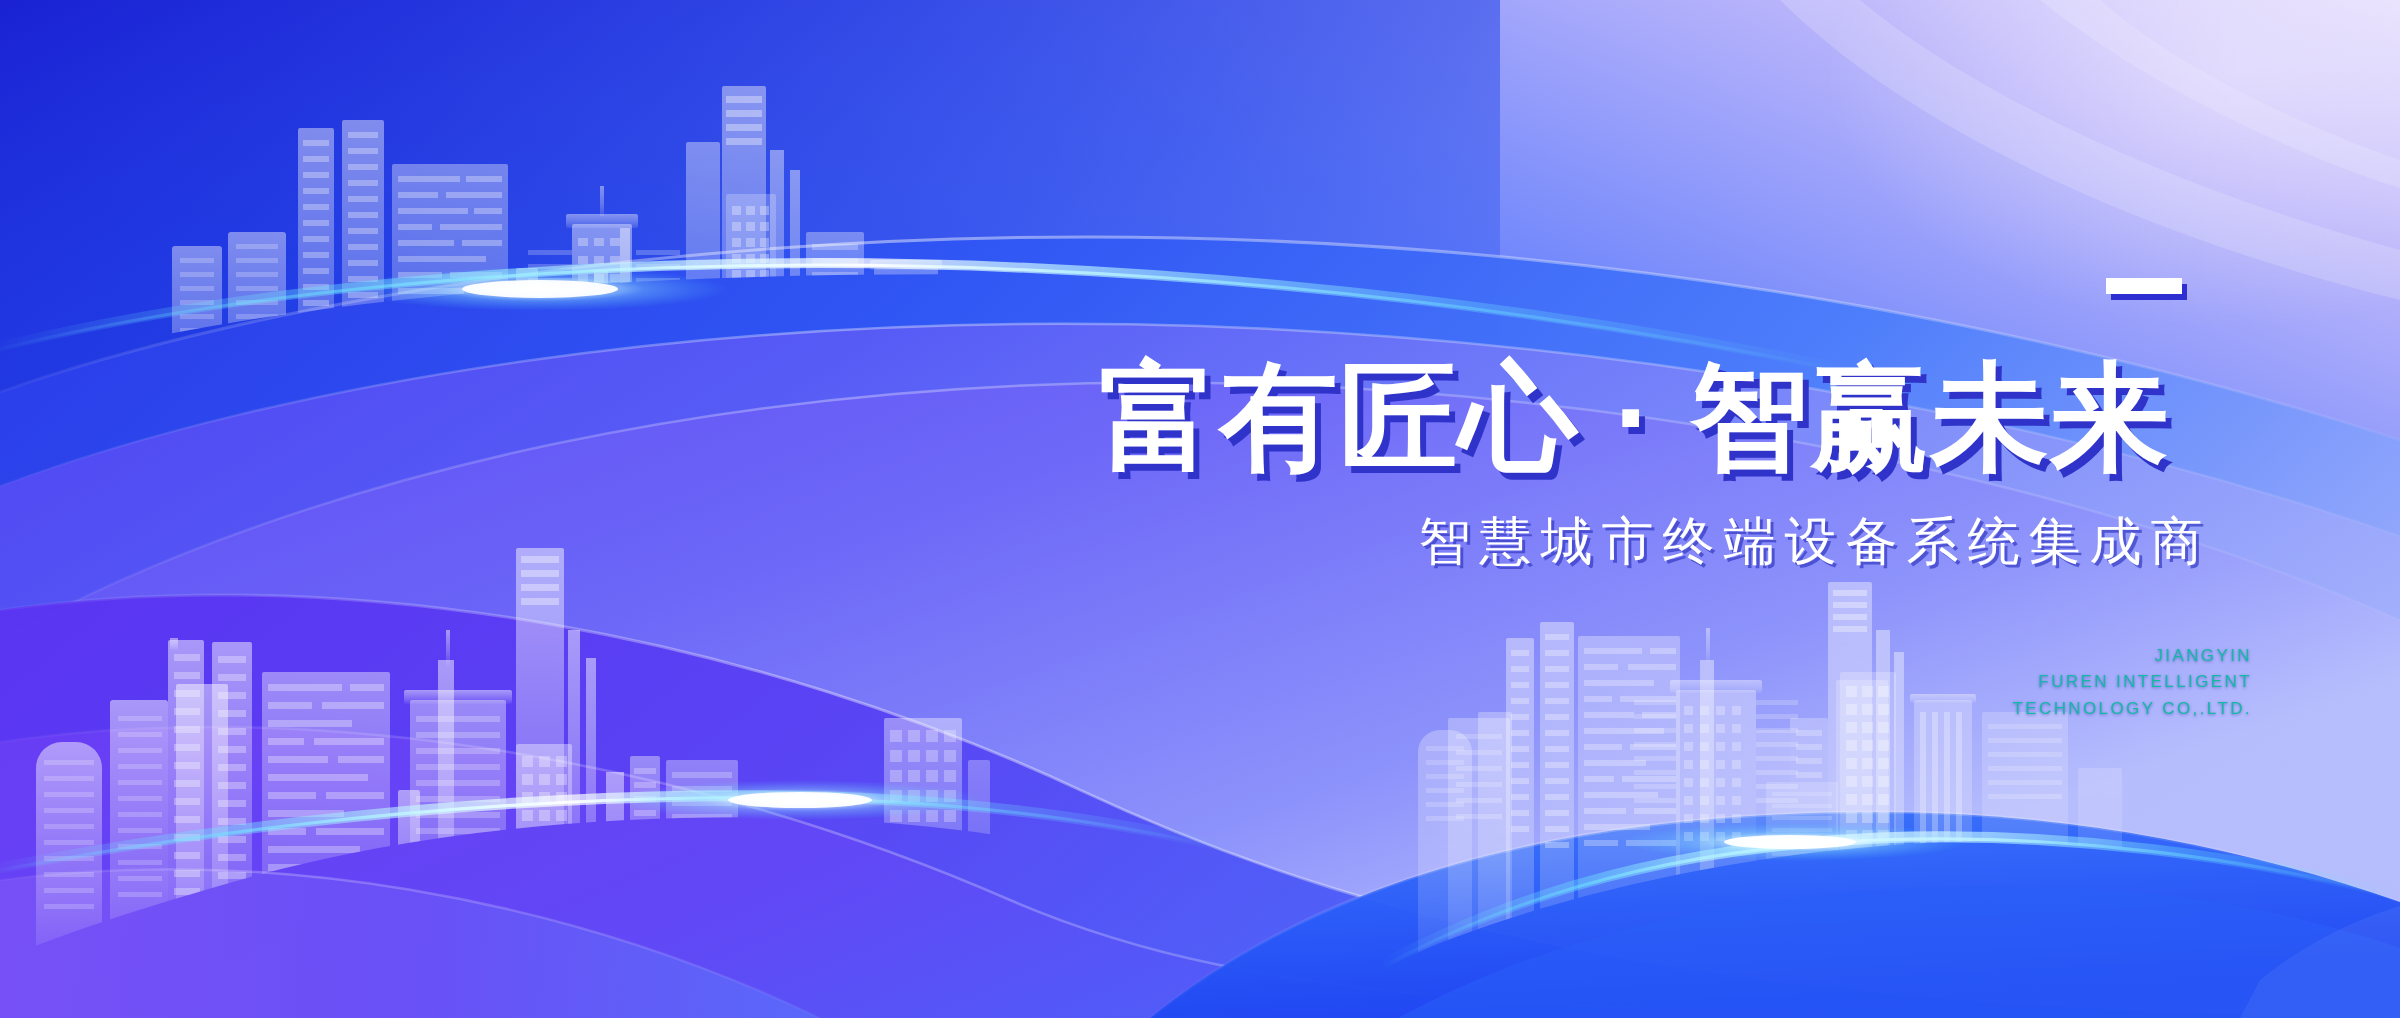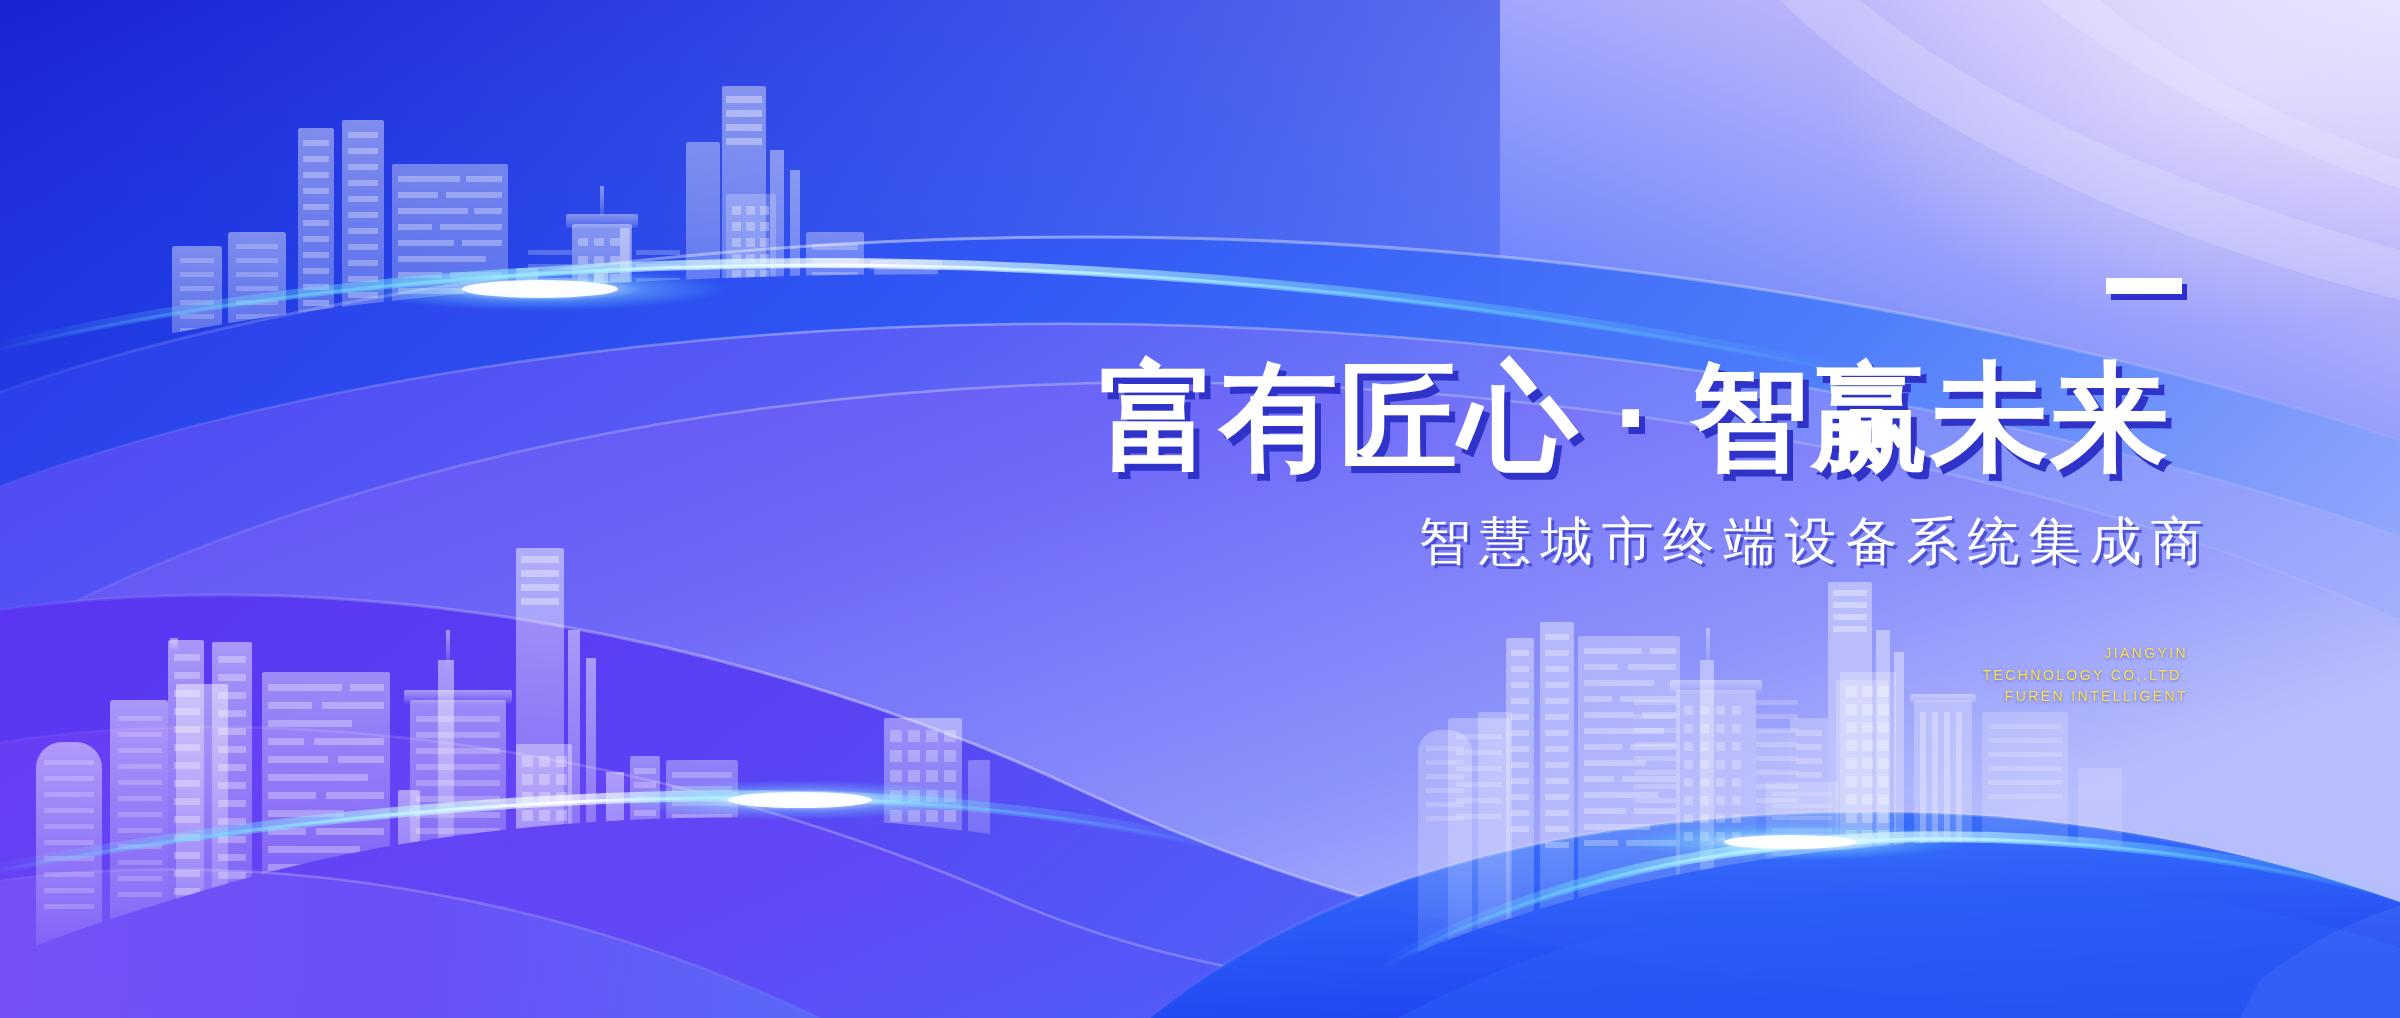--- a/index.html
+++ b/index.html
@@ -34,24 +34,24 @@
   #subtitle{
     position:absolute;left:1415px;top:512px;width:800px;
     text-align:center;
     font-size:52px;line-height:1.15;font-weight:400;
     color:#ffffff;letter-spacing:9px;
     white-space:nowrap;
     text-shadow:3px 3px 0 rgba(45,50,190,.65);
     font-family:"Liberation Sans","DejaVu Sans",sans-serif;
   }
   #company-en{
-    position:absolute;left:1808px;top:643px;width:380px;
+    position:absolute;left:1872px;top:643px;width:380px;
     text-align:right;
-    font-size:14px;line-height:1.55;font-weight:400;
-    color:#fde047;letter-spacing:2.4px;
+    font-size:17px;line-height:1.55;font-weight:400;
+    color:#14b8a6;letter-spacing:2.4px;
     text-shadow:0 1px 3px rgba(30,40,150,.5);
   }
   #company-en div{white-space:nowrap;}
 </style>
 </head>
 <body>
 
 <div id="stage">
 
   <svg class="layer" width="2400" height="1018" viewBox="0 0 2400 1018" preserveAspectRatio="none" xmlns="http://www.w3.org/2000/svg">
@@ -905,18 +905,18 @@
   <div id="text-block">
 
     <div id="dash-mark"></div>
 
     <div id="main-title">富有匠心 · 智赢未来</div>
 
     <div id="subtitle">智慧城市终端设备系统集成商</div>
 
     <div id="company-en">
       <div>JIANGYIN</div>
+      <div>FUREN INTELLIGENT</div>
       <div>TECHNOLOGY CO,.LTD.</div>
-      <div>FUREN INTELLIGENT</div>
     </div>
 
   </div>
 </div>
 
 </body></html>

